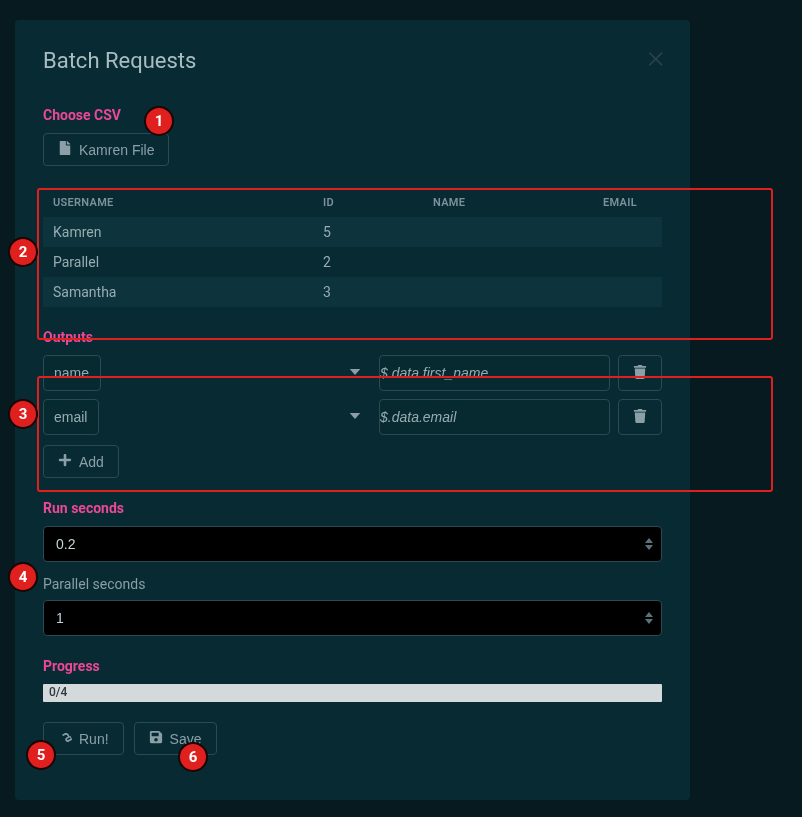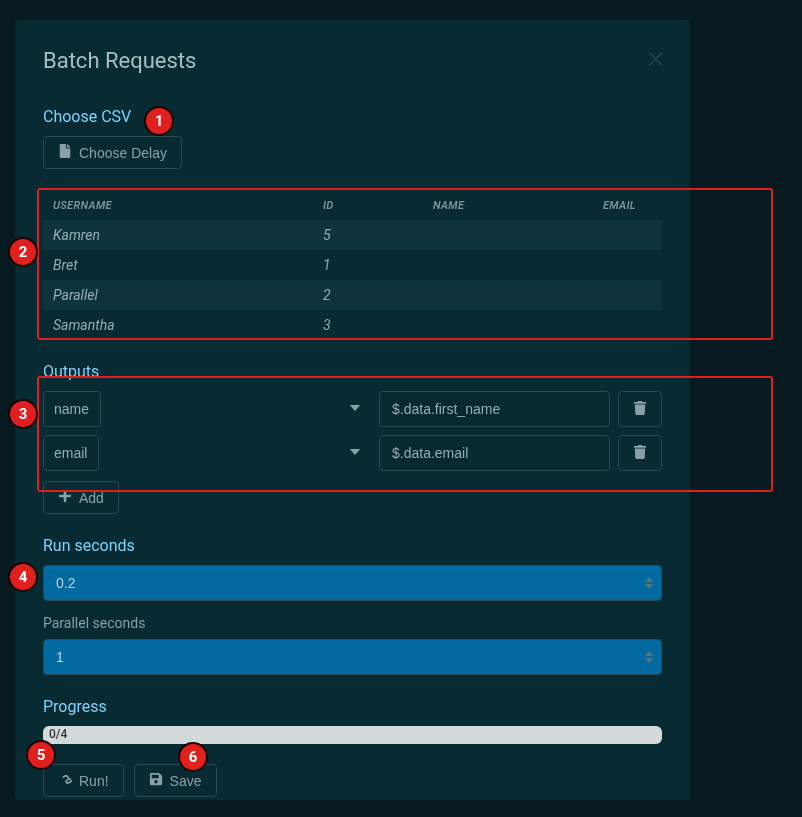--- a/index.html
+++ b/index.html
@@ -26,24 +26,24 @@
     margin-bottom: 34px;
   }
   .close-x {
     position: absolute;
     top: 28px; right: 22px;
     width: 22px; height: 22px;
     color: #3b5258;
     cursor: pointer;
   }
   .section-h {
-    font-weight: 400;
-    color: #7dd3fc;
+    font-weight: 700;
+    color: #ec4899;
     margin-bottom: 10px;
-    font-size: 16px;
+    font-size: 14px;
   }
   .sublabel {
     color: #8a9ea3;
     font-size: 14px;
     margin-bottom: 8px;
   }
   .btn {
     display: inline-flex;
     align-items: center;
     gap: 7px;
@@ -52,21 +52,21 @@
     color: #8aa0a6;
     padding: 7px 14px;
     border-radius: 4px;
     font-size: 14px;
     cursor: pointer;
   }
   .btn svg { width: 14px; height: 14px; fill: currentColor; }
   .section { margin-bottom: 22px; }
 
   
-  .tbl { width: 100%; border-collapse: collapse; font-style: italic; }
+  .tbl { width: 100%; border-collapse: collapse; }
   .tbl thead th {
     text-align: left;
     font-size: 11px;
     font-weight: 600;
     color: #7d9298;
     padding: 8px 10px;
     letter-spacing: 0.3px;
   }
   .tbl tbody td {
     padding: 7px 10px;
@@ -89,22 +89,23 @@
     padding: 0 10px;
     font-size: 14px;
   }
   .outrow .txt {
     flex: 1;
     height: 36px;
     background: #072930;
     border: 1px solid #2b4a52;
     border-radius: 4px;
     color: #97acb1;
-    padding: 0 12px;
-    font-size: 14px;
+    padding: 0 0;
+    font-size: 14px;
+    font-style: italic;
   }
   .outrow .del {
     flex: 0 0 44px;
     border: 1px solid #2b4a52;
     background: transparent;
     border-radius: 4px;
     color: #8aa0a6;
     cursor: pointer;
     display:flex;align-items:center;justify-content:center;
   }
@@ -112,21 +113,21 @@
   .addrow { margin-top: 2px; }
 
   
   .numwrap {
     position: relative;
     width: 100%;
   }
   .numinput {
     width: 100%;
     height: 36px;
-    background: #0369a1;
+    background: #000000;
     border: 1px solid #2b4a52;
     border-radius: 4px;
     color: #c3d3d7;
     padding: 0 30px 0 12px;
     font-size: 14px;
   }
   .spinner {
     position: absolute;
     right: 6px; top: 7px;
     width: 14px; height: 22px;
@@ -135,21 +136,21 @@
   }
   .spinner .tri { width:0;height:0;border-left:4px solid transparent;border-right:4px solid transparent; }
   .spinner .up { border-bottom:5px solid currentColor; margin-bottom:2px;}
   .spinner .dn { border-top:5px solid currentColor; }
 
   
   .progressbar {
     width: 100%;
     height: 18px;
     background: #d4d9db;
-    border-radius: 6px;
+    border-radius: 1px;
     position: relative;
     overflow:hidden;
   }
   .progresslabel {
     position:absolute;
     left:6px; top:1px;
     font-size:12px;
     color:#2c3a3e;
     font-weight:500;
   }
@@ -197,44 +198,38 @@
   </div>
 
   <div class="section">
     <div class="section-h">Choose CSV</div>
     <button class="btn">
       <span>
         <svg viewBox="0 0 384 512">
             <path d="M224 136V0H24C10.7 0 0 10.7 0 24v464c0 13.3 10.7 24 24 24h336c13.3 0 24-10.7 24-24V160H248c-13.2 0-24-10.8-24-24zm160-14.1V128H256V0h6.1c6.4 0 12.5 2.5 17 7l97.9 98c4.5 4.5 7 10.6 7 16.9z"></path>
           </svg>
       </span>
-      <span>Choose Delay</span>
+      <span>Kamren File</span>
     </button>
   </div>
 
   <div class="section">
     <table class="tbl">
       <thead>
         <tr>
           <th style="width:270px">USERNAME</th>
           <th style="width:110px">ID</th>
           <th style="width:170px">NAME</th>
           <th>EMAIL</th>
         </tr>
       </thead>
       <tbody>
         <tr>
           <td>Kamren</td>
           <td>5</td>
-          <td></td>
-          <td></td>
-        </tr>
-        <tr>
-          <td>Bret</td>
-          <td>1</td>
           <td></td>
           <td></td>
         </tr>
         <tr>
           <td>Parallel</td>
           <td>2</td>
           <td></td>
           <td></td>
         </tr>
         <tr>

